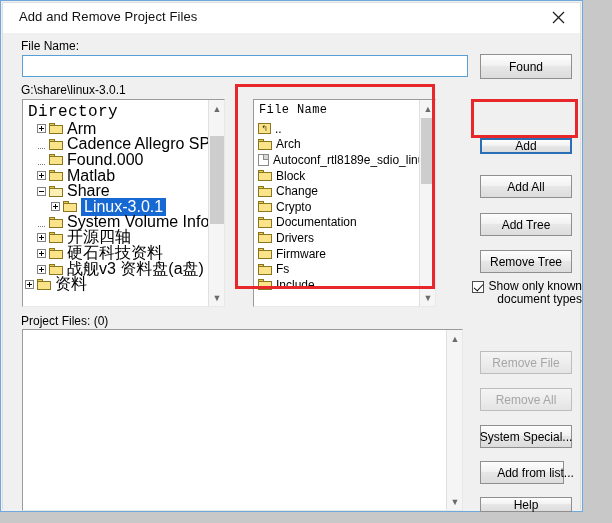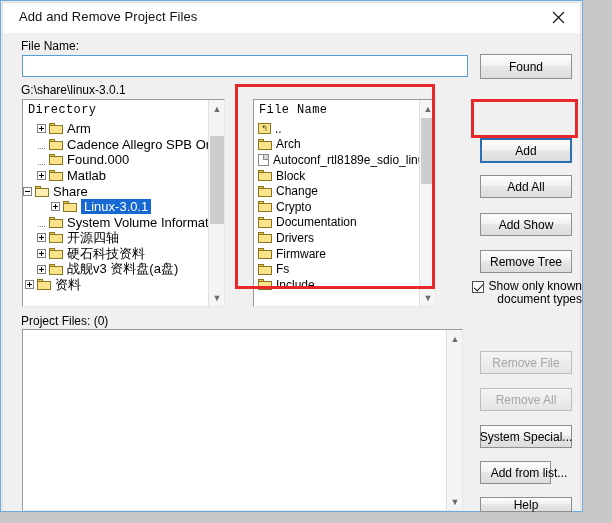--- a/index.html
+++ b/index.html
@@ -116,21 +116,21 @@
   #tree-panel {
     left: 19px;
     top: 66px;
     width: 203px;
     height: 208px;
   }
   #tree-head {
     position: absolute;
     left: 5px; top: 3px;
     font-family: "Liberation Mono", monospace;
-    font-size: 12px;
+    font-size: 16px;
     color: #000;
     letter-spacing: 0.4px;
   }
   #tree-list {
     position: absolute;
     left: 0;
     top: 21px;
     width: 100%;
     height: 186px;
   }
@@ -198,21 +198,21 @@
   }
   .folder .body {
     position: absolute;
     left: 0; top: 2px;
     width: 14px; height: 9px;
     background: #fbe38a;
     border: 1px solid #8a7520;
     box-sizing: border-box;
   }
   .folder.open .body { background: #fcefb4; }
-  .tree-label { font-size: 13px; }
+  .tree-label { font-size: 16px; }
   .tree-row.selected .tree-label {
     background: #1669d3;
     color: #ffffff;
     padding: 0 3px;
   }
   .tree-row.selected { }
 
   
   #files-panel {
     left: 250px;
@@ -339,28 +339,28 @@
   .btn.disabled {
     color: #a6a6a6;
     background: linear-gradient(to bottom, #f4f4f4 0%, #ededed 50%, #e4e4e4 100%);
     border-color: #bdbdbd;
   }
   .btn.focused {
     border: 2px solid #2a6fb5;
   }
 
   #btn-close  { left: 477px; top: 21px;  width: 92px; height: 25px; }
-  #btn-add    { left: 477px; top: 105px; width: 92px; height: 25px; }
+  #btn-add    { left: 477px; top: 105px; width: 92px; height: 16px; }
   #btn-addall { left: 477px; top: 142px; width: 92px; height: 23px; }
   #btn-addtree{ left: 477px; top: 180px; width: 92px; height: 23px; }
   #btn-remtree{ left: 477px; top: 217px; width: 92px; height: 23px; }
   #btn-remfile{ left: 477px; top: 318px; width: 92px; height: 23px; }
   #btn-remall { left: 477px; top: 355px; width: 92px; height: 23px; }
   #btn-remspec{ left: 477px; top: 392px; width: 92px; height: 23px; }
-  #btn-addlist{ left: 477px; top: 428px; width: 71px; height: 23px; padding-left: 27px; }
+  #btn-addlist{ left: 477px; top: 428px; width: 84px; height: 23px; padding-left: 27px; }
   #btn-help   { left: 477px; top: 464px; width: 92px; height: 15px; }
 
   
   #chk-wrap {
     position: absolute;
     left: 469px;
     top: 247px;
     width: 110px;
     display: flex;
     align-items: flex-start;
@@ -454,21 +454,21 @@
               <span class="tree-label">Found.000</span>
             </div>
             <div class="tree-row" style="padding-left: 14px;">
               <span class="expander plus"></span>
               <span class="folder">
                 <span class="tab"></span>
                 <span class="body"></span>
               </span>
               <span class="tree-label">Matlab</span>
             </div>
-            <div class="tree-row" style="">
+            <div class="tree-row" style="padding-left: 14px;">
               <span class="expander"></span>
               <span class="folder open">
                 <span class="tab"></span>
                 <span class="body"></span>
               </span>
               <span class="tree-label">Share</span>
             </div>
             <div class="tree-row selected" style="padding-left: 28px;">
               <span class="expander plus"></span>
               <span class="folder">
@@ -612,21 +612,21 @@
         <div id="projfiles-list"></div>
         <div class="vscroll">
           <div class="arrow up">▲</div>
           <div class="arrow down">▼</div>
         </div>
       </div>
 
       <button class="btn" id="btn-close">Found</button>
       <button class="btn focused" id="btn-add">Add</button>
       <button class="btn" id="btn-addall">Add All</button>
-      <button class="btn" id="btn-addtree">Add Show</button>
+      <button class="btn" id="btn-addtree">Add Tree</button>
       <button class="btn" id="btn-remtree">Remove Tree</button>
 
       <div id="chk-wrap">
         <div id="chk-box" class="checked"></div>
         <div id="chk-label">Show only known document types</div>
       </div>
 
       <button class="btn disabled" id="btn-remfile" disabled="">Remove File</button>
       <button class="btn disabled" id="btn-remall" disabled="">Remove All</button>
       <button class="btn" id="btn-remspec">System Special...</button>

